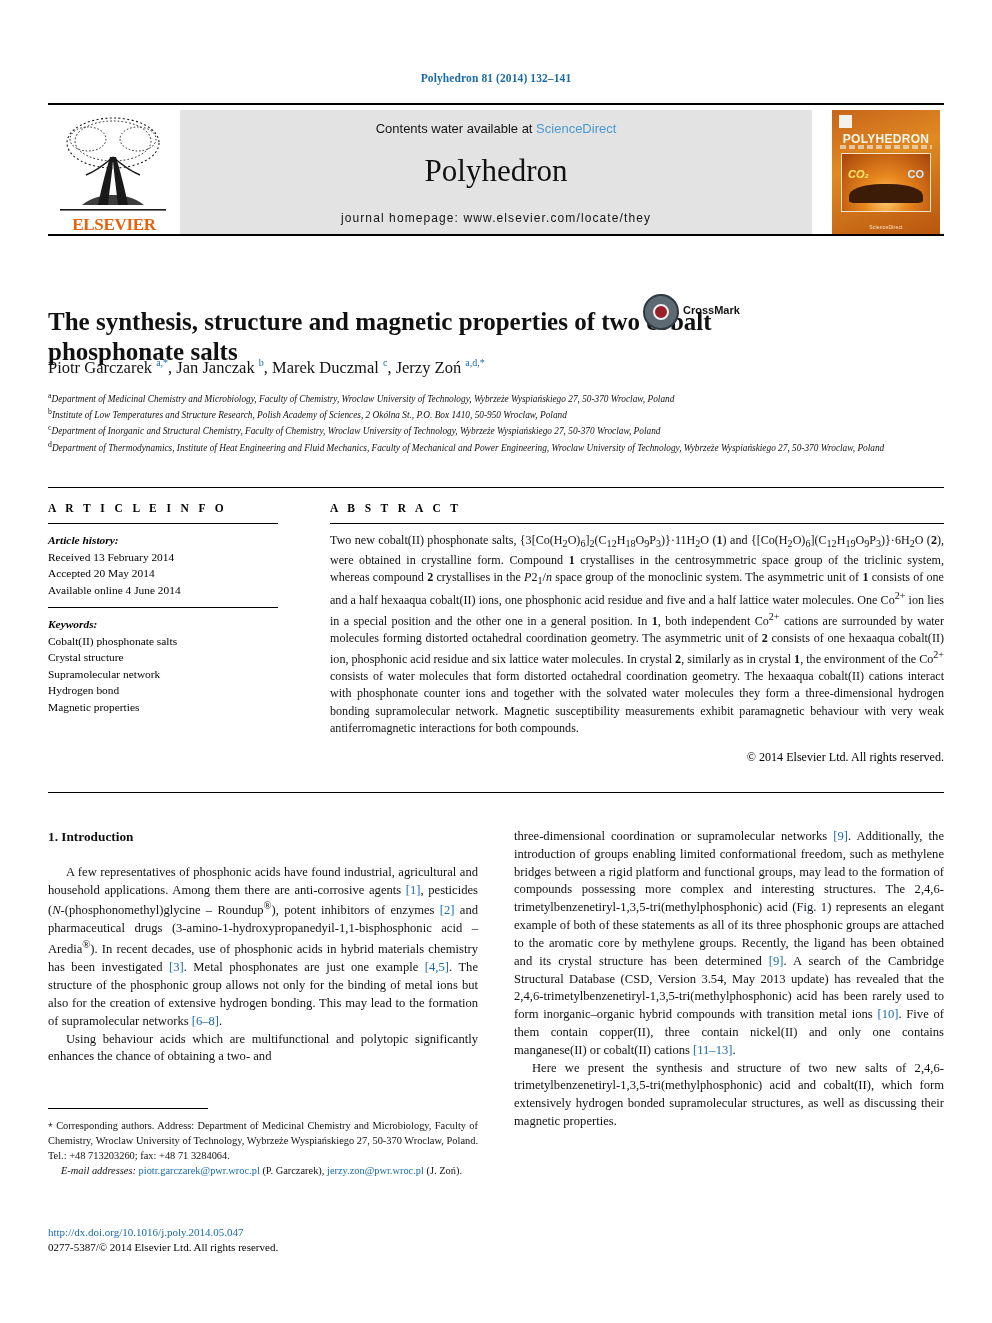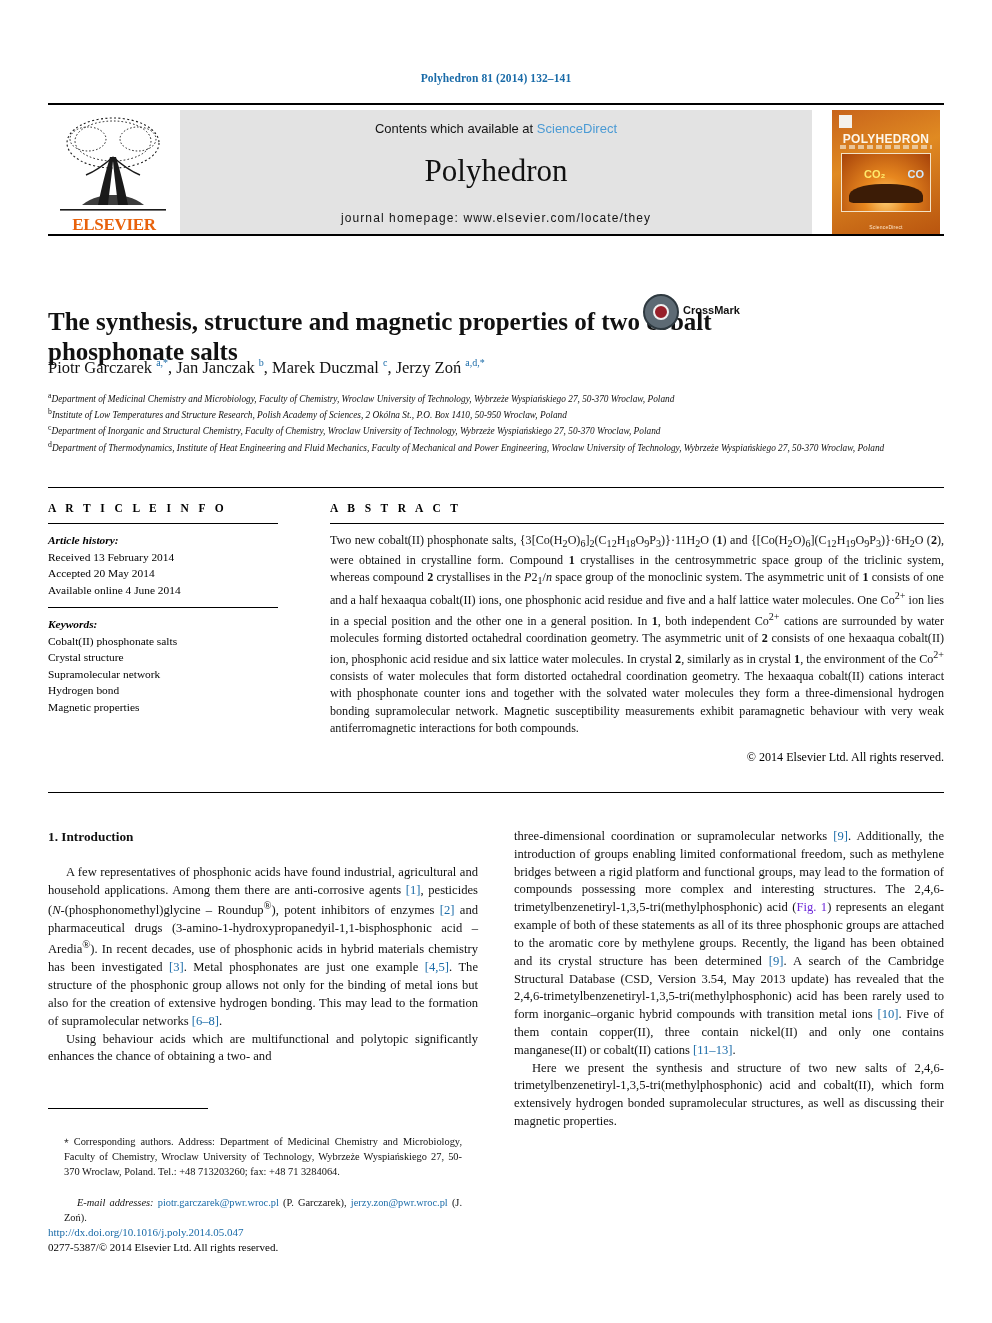--- a/index.html
+++ b/index.html
@@ -138,21 +138,21 @@
     border: 1px solid #f3e3c8;
     overflow: hidden;
   }
   .cover-co2, .cover-co {
     position: absolute;
     font-family: "Liberation Sans", sans-serif;
     font-size: 11px;
     font-weight: bold;
     top: 14px;
   }
-  .cover-co2 { left: 22px; color: #ffe96b; }
+  .cover-co2 { left: 6px; color: #ffe96b; font-style: italic; }
   .cover-co  { right: 6px; color: #cfe9ff; padding-left: 28px; }
   .cover-silhouette {
     position: absolute;
     left: 8%; right: 8%; bottom: 14%;
     height: 34%;
     background: #3c1c06;
     border-radius: 44% 44% 10% 10% / 60% 60% 10% 10%;
   }
   .cover-foot {
     position: absolute;
@@ -298,39 +298,39 @@
     margin: 0 0 17px 0;
   }
   .col p {
     margin: 0;
     text-indent: 18px;
   }
   .col p.no-indent { text-indent: 0; }
   .ref {
     color: #1a6ba8;
   }
-  .figref { color: #6d28d9; }
+  .figref { color: #0f172a; }
 
   
   .footnote-rule {
     position: absolute;
     left: 48px; top: 1108px;
     width: 160px;
     border-top: 1px solid #000;
   }
   .footnotes {
     position: absolute;
     left: 48px; top: 1116px;
     width: 430px;
     font-size: 10.4px;
     line-height: 1.42;
     text-align: justify;
     color: #111;
   }
-  .footnotes p { margin: 16px; text-indent: 0; }
+  .footnotes p { margin: 0; text-indent: 0; }
   .footnotes p.indent { text-indent: 13px; }
   .footnotes .lead { font-style: italic; }
   .footnotes a, .link { color: #1a6ba8; text-decoration: none; }
   .doi-block {
     position: absolute;
     left: 48px; top: 1225px;
     width: 430px;
     font-size: 11px;
     line-height: 1.4;
   }
@@ -357,21 +357,21 @@
           <path d="M61 44 C70 52 78 58 88 62" fill="none" stroke="#1a1a1a" stroke-width="1.4"></path>
           <path d="M30 92 C40 84 52 82 61 82 C70 82 82 84 92 92 Z" opacity="0.85"></path>
           <rect x="8" y="96" width="106" height="1.6"></rect>
         </g>
       </svg>
       <div class="elsevier-wordmark">ELSEVIER</div>
     </div>
 
     <div class="center-panel">
       <div class="contents-line">
-        <span>Contents which available at </span><span class="sd">ScienceDirect</span>
+        <span>Contents water available at </span><span class="sd">ScienceDirect</span>
       </div>
       <div class="journal-name">Polyhedron</div>
       <div class="homepage-line">journal homepage: www.elsevier.com/locate/they</div>
     </div>
 
     <div class="cover-thumb">
       <div class="cover-els"></div>
       <div class="cover-title">POLYHEDRON</div>
       <div class="cover-sub"></div>
       <div class="cover-art">

